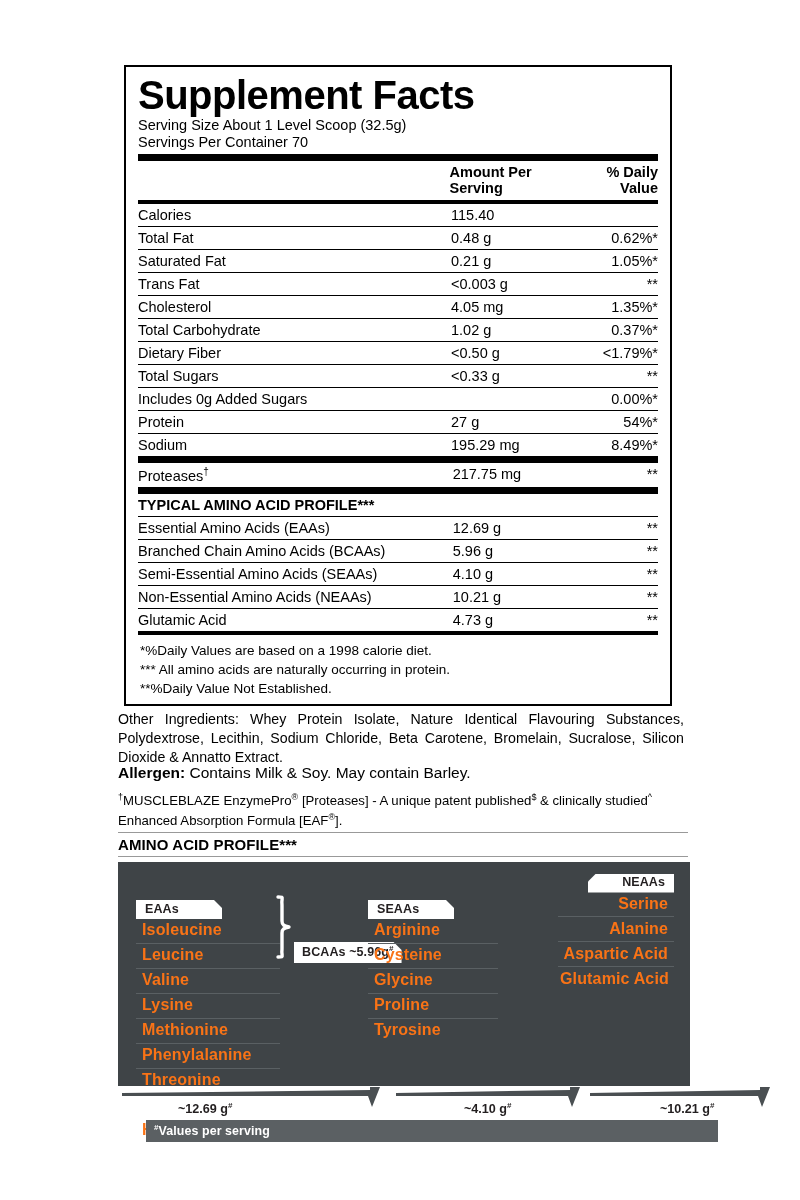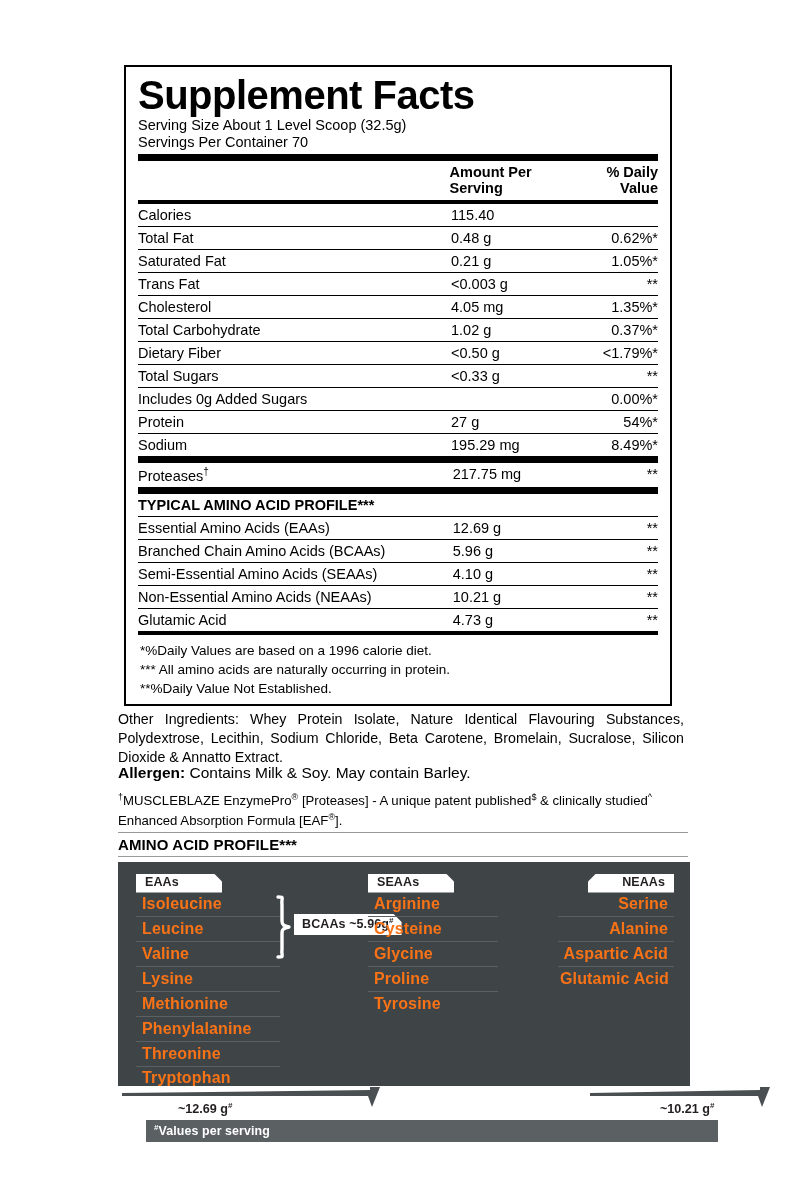--- a/index.html
+++ b/index.html
@@ -135,21 +135,21 @@
   .badge {
     display: inline-block;
     background: #ffffff;
     color: #231f20;
     font-size: 12.5px;
     font-weight: bold;
     padding: 2.5px 9px 3px 9px;
     line-height: 1.08;
     letter-spacing: 0.1px;
   }
-  .badge-l { clip-path: polygon(0 0, calc(100% - 8px) 0, 100% 8px, 100% 100%, 0 100%); }
+  .badge-l { clip-path: polygon(0 0, calc(100% - 8px) 0, 100% 8px, 100% 100%, 0 100%); margin-top: 28px; }
   .badge-r { clip-path: polygon(8px 0, 100% 0, 100% 100%, 0 100%, 0 8px); }
   .badge-wide { min-width: 86px; }
 
   .aa-item {
     color: #f97316;
     font-size: 16px;
     font-weight: bold;
     line-height: 1.06;
     padding: 3.4px 2px 3.6px 2px;
     border-bottom: 1px solid #5a6063;
@@ -352,21 +352,21 @@
         <td class="c-name ind1">Glutamic Acid</td>
         <td class="c-amt">4.73 g</td>
         <td class="c-dv">**</td>
       </tr>
     </tbody>
       </table>
 
     <div class="rule-med"></div>
 
     <div class="sf-foot">
-      <div>*%Daily Values are based on a 1996 calorie diet.</div>
+      <div>*%Daily Values are based on a 1998 calorie diet.</div>
       <div>*** All amino acids are naturally occurring in protein.</div>
       <div>**%Daily Value Not Established.</div>
     </div>
   </div>
 
   <div class="other-ing">Other Ingredients: Whey Protein Isolate, Nature Identical Flavouring Substances, Polydextrose, Lecithin, Sodium Chloride, Beta Carotene, Bromelain, Sucralose, Silicon Dioxide &amp; Annatto Extract.</div>
 
   <div class="allergen">
     <b>Allergen:</b><span> Contains Milk &amp; Soy. May contain Barley.</span>
   </div>
@@ -423,20 +423,26 @@
 
   <div class="arrow-strip">
 
     <div class="arrow-unit u1">
       <svg width="258" height="24" viewBox="0 0 258 24">
         <polygon points="0,6 248,3 248,0 258,0 250,20 246,9 0,9" fill="#4a4f52"></polygon>
       </svg>
       <div class="arrow-label"><span>~12.69 g</span><sup>#</sup></div>
     </div>
 
+    <div class="arrow-unit u2">
+      <svg width="184" height="24" viewBox="0 0 184 24">
+        <polygon points="0,6 174,3 174,0 184,0 176,20 172,9 0,9" fill="#4a4f52"></polygon>
+      </svg>
+      <div class="arrow-label"><span>~4.10 g</span><sup>#</sup></div>
+    </div>
 
     <div class="arrow-unit u3">
       <svg width="180" height="24" viewBox="0 0 180 24">
         <polygon points="0,6 170,3 170,0 180,0 172,20 168,9 0,9" fill="#4a4f52"></polygon>
       </svg>
       <div class="arrow-label"><span>~10.21 g</span><sup>#</sup></div>
     </div>
   </div>
 
   <div class="foot-band">

